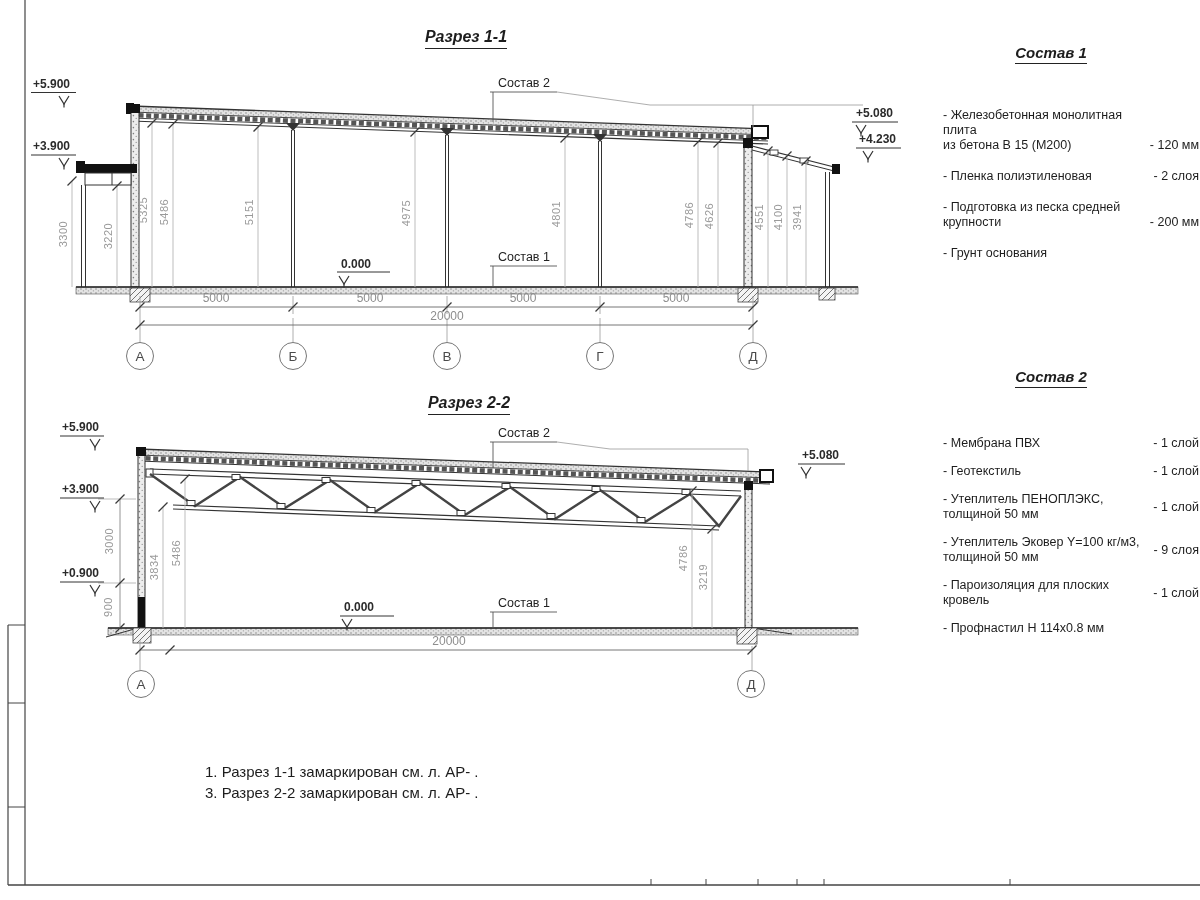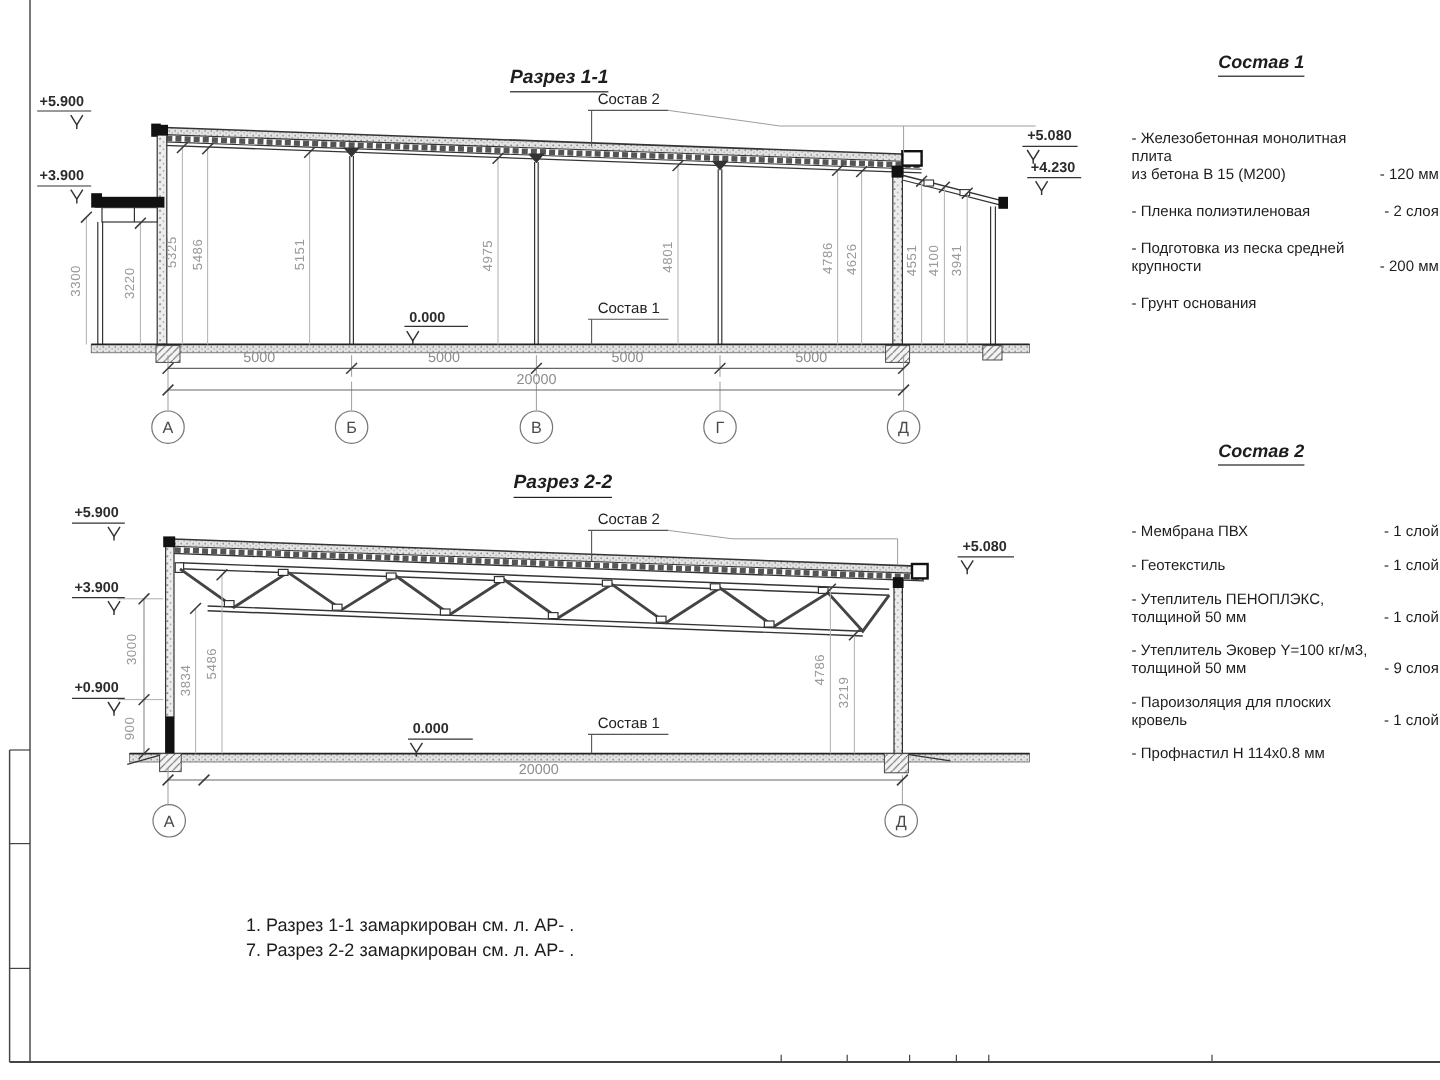--- a/index.html
+++ b/index.html
@@ -16,21 +16,21 @@
   .sec-title{width:120px;text-align:center;font-style:italic;font-weight:700;font-size:16px;}
   .sec-title span{display:inline-block;border-bottom:1.4px solid #222;padding-bottom:2px;}
   .comp-col{width:296px;}
   .comp-title{text-align:center;font-style:italic;font-weight:600;font-size:15px;}
   .comp-title span{display:inline-block;border-bottom:1.2px solid #222;padding-bottom:2px;}
   .comp-list{font-size:12.5px;line-height:1.2;}
   .comp-item{display:flex;justify-content:space-between;align-items:flex-end;margin-left:40px;}
   .comp-item .nm{white-space:pre-line;}
   .comp-item .vl{white-space:nowrap;padding-left:6px;}
   .c1 .comp-list{margin-top:44px;} .c1 .comp-item{margin-bottom:16px;}
-  .c2 .comp-list{margin-top:48px;} .c2 .comp-item{margin-bottom:13px;}
+  .c2 .comp-list{margin-top:48px;} .c2 .comp-item{margin-bottom:13px;align-items:center;}
   .notes{font-size:15px;line-height:1.4;}
 </style>
 </head>
 <body>
 
 <div class="sheet">
 
 <svg width="1200" height="900" viewBox="0 0 1200 900">
   <defs>
     <pattern id="stip" width="5" height="4" patternUnits="userSpaceOnUse">
@@ -374,21 +374,21 @@
       <line x1="493" y1="442" x2="493" y2="468" stroke="#555" stroke-width="0.9"></line>
       <polyline points="557,442 610,449 748,449" fill="none" stroke="#999" stroke-width="0.8"></polyline>
       <line x1="748" y1="449" x2="748" y2="471" stroke="#999" stroke-width="0.8"></line>
       <text class="callout" x="524" y="607" text-anchor="middle">Состав 1</text>
       <line x1="490" y1="612" x2="557" y2="612" stroke="#555" stroke-width="0.9"></line>
       <line x1="493" y1="612" x2="493" y2="628" stroke="#555" stroke-width="0.9"></line>
     </g>
   </g>
 </svg>
 
-<div class="ov sec-title" style="left:406px;top:56px;text-decoration:underline;">
+<div class="ov sec-title" style="left:406px;top:28px;text-decoration:underline;">
   <span>Разрез 1-1</span>
 </div>
 <div class="ov sec-title" style="left:409px;top:394px;">
   <span>Разрез 2-2</span>
 </div>
 
 <div class="ov comp-col c1" style="left:903px;top:44px;">
   <div class="comp-title">
     <span>Состав 1</span>
   </div>
@@ -443,16 +443,16 @@
     </div>
     <div class="comp-item">
       <span class="nm">- Профнастил Н 114х0.8 мм</span>
       <span class="vl"></span>
     </div>
   </div>
 </div>
 
 <div class="ov notes" style="left:205px;top:761px;">
   <div>1. Разрез 1-1 замаркирован см. л. АР- .</div>
-  <div>7. Разрез 2-2 замаркирован см. л. АР- .</div>
+  <div>3. Разрез 2-2 замаркирован см. л. АР- .</div>
 </div>
 
 </div>
 
 </body></html>

